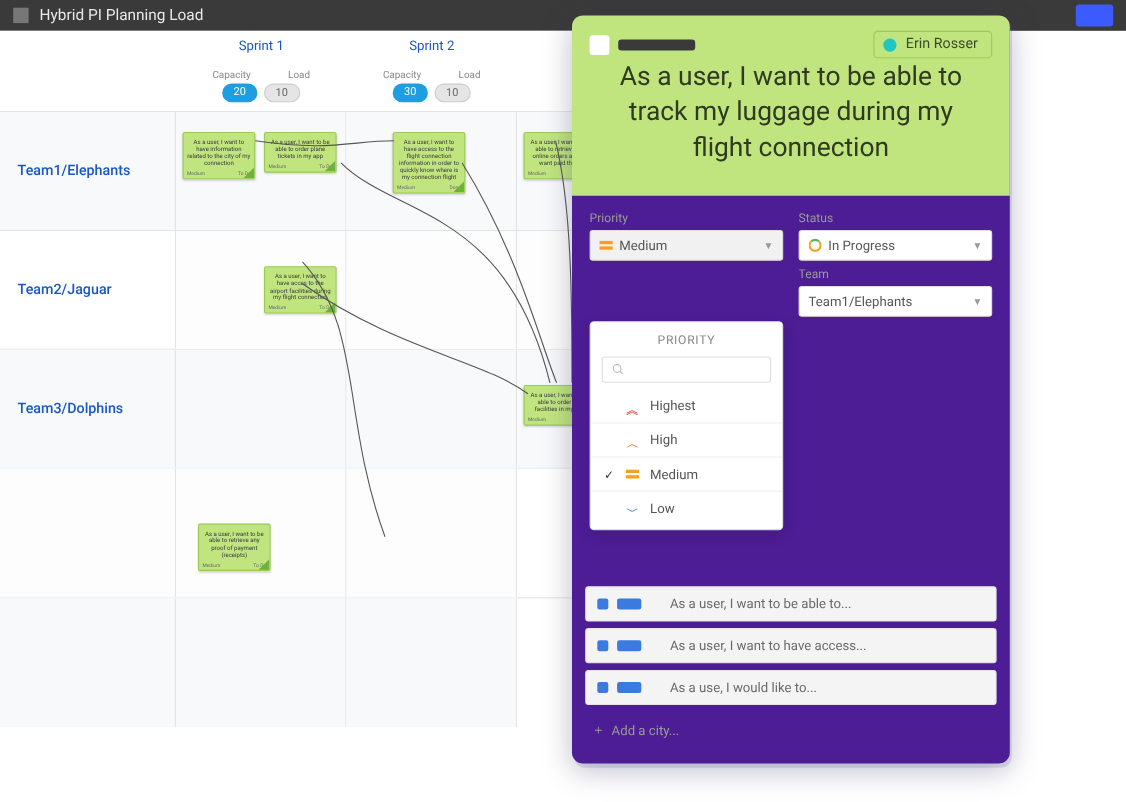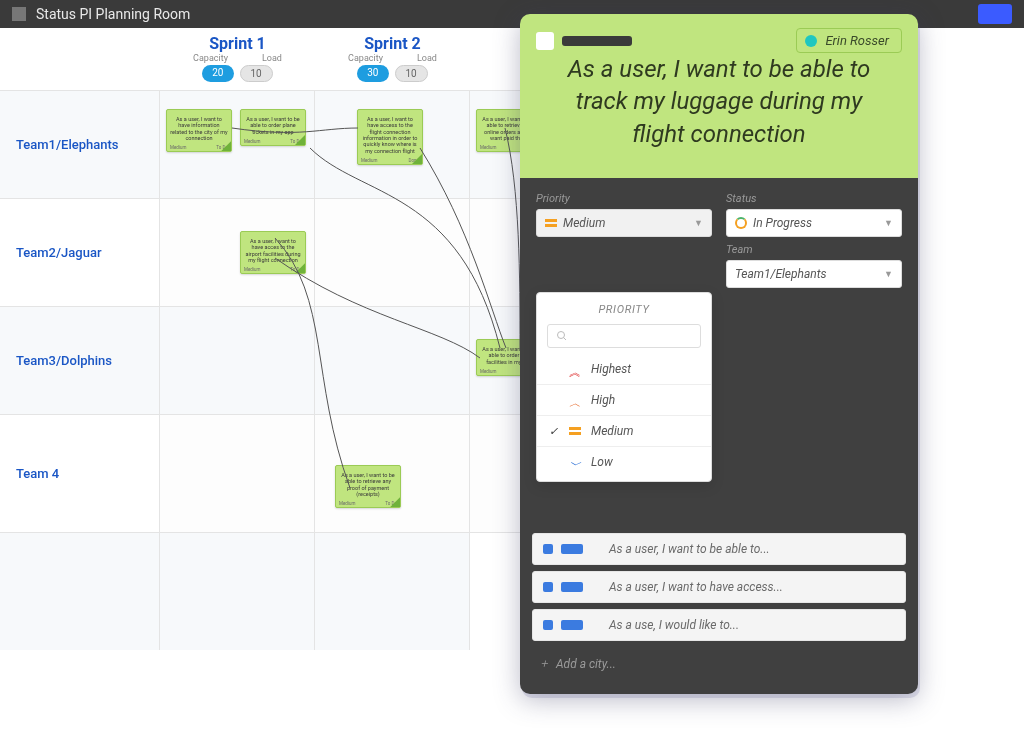--- a/index.html
+++ b/index.html
@@ -7,40 +7,40 @@
 
   
   .topbar { height: 28px; background: #3a3a3a; color: #e8e8e8; display: flex; align-items: center; padding: 0 12px; font-size: 14px; gap: 10px; }
   .topbar .logo-sq { width: 14px; height: 14px; background: #777; }
   .topbar .primary-btn { margin-left: auto; background: #3b5bff; width: 34px; height: 20px; border-radius: 3px; }
 
   
   .board { position: absolute; top: 28px; left: 0; width: 620px; background: #fff; }
   .sprints-header { display: grid; grid-template-columns: 160px 155px 155px 150px; }
   .sprint-cell { text-align: center; padding: 6px 0 8px; }
-  .sprint-title { color: #1a56c5; font-size: 16px; font-weight: 700; }
-  .capload { font-size: 9px; color: #888; display: flex; gap: 34px; justify-content: center; margin-top: 0; }
+  .sprint-title { color: #1a56c5; font-size: 12px; font-weight: 400; }
+  .capload { font-size: 9px; color: #888; display: flex; gap: 34px; justify-content: center; margin-top: 16px; }
   .pills { display: flex; gap: 6px; justify-content: center; margin-top: 2px; }
   .pill { font-size: 10px; padding: 2px 10px; border-radius: 10px; }
   .pill.cap { background: #1e9de0; color: #fff; }
   .pill.load { background: #e5e5e5; border: 1px solid #ccc; color: #666; }
 
   .row { display: grid; grid-template-columns: 160px 155px 155px 150px; border-top: 1px solid #e4e4e4; min-height: 108px; }
   .row .teamcell { display: flex; align-items: center; padding-left: 16px; color: #1a56c5; font-size: 13px; font-weight: 500; border-right: 1px solid #e4e4e4; }
   .cell { position: relative; border-right: 1px solid #e4e4e4; background: #fdfdfd; }
   .row.alt .cell, .row.alt .teamcell { background: #f7f9fb; }
 
   .card { position: absolute; width: 66px; background: #c0e57f; border: 1px solid #9bcb55; border-radius: 2px; font-size: 5.5px; line-height: 1.15; color: #3a3a3a; text-align: center; padding: 6px 3px 10px; box-shadow: 0 1px 2px rgba(0,0,0,.15); }
   .card .foot { position: absolute; bottom: 1px; left: 3px; right: 3px; display: flex; justify-content: space-between; font-size: 4.5px; color: #6a6a6a; }
   .card .corner { position: absolute; right: 0; bottom: 0; width: 10px; height: 10px; background: #6fb23a; clip-path: polygon(100% 0, 100% 100%, 0 100%); }
 
   svg.wires { position: absolute; top: 0; left: 0; width: 620px; height: 700px; pointer-events: none; z-index: 3; }
 
   
-  .panel { position: absolute; top: 14px; left: 520px; width: 398px; height: 680px; background: #404040; border-radius: 10px; box-shadow: 0 6px 26px rgba(60,60,100,.35), 2px 4px 0 rgba(120,120,170,.2); overflow: visible; z-index: 10; font-style: italic; }
+  .panel { position: absolute; top: 14px; left: 520px; width: 398px; height: 680px; background: #4c1d95; border-radius: 10px; box-shadow: 0 6px 26px rgba(60,60,100,.35), 2px 4px 0 rgba(120,120,170,.2); overflow: visible; z-index: 10; }
   .phead { background: #c0e57f; padding: 14px 16px 28px; border-radius: 10px 10px 0 0; }
   .prow1 { display: flex; align-items: center; gap: 8px; }
   .psq { width: 18px; height: 18px; background: #fff; border-radius: 3px; }
   .pbar { width: 70px; height: 10px; background: #3a3a3a; border-radius: 3px; }
   .userchip { margin-left: auto; border: 1px solid #9bcb55; border-radius: 4px; padding: 4px 12px 4px 28px; font-size: 13px; color: #3a4a2a; position: relative; }
   .userchip::before { content: ""; position: absolute; left: 8px; top: 50%; transform: translateY(-50%); width: 12px; height: 12px; background: #1fc7c0; border-radius: 50%; }
   .ptitle { font-size: 24px; line-height: 1.35; text-align: center; color: #2f3a20; padding: 0 18px; }
 
   .props { display: grid; grid-template-columns: 1fr 1fr; gap: 6px 14px; padding: 14px 16px 0; font-size: 12px; color: #888; }
   .plabel { font-size: 11px; color: #999; margin-bottom: 4px; }
@@ -68,21 +68,21 @@
   .linkrow .sq1 { width: 10px; height: 10px; background: #3b7be0; border-radius: 2px; }
   .linkrow .sq2 { width: 22px; height: 10px; background: #3b7be0; border-radius: 2px; }
   .linkrow .txt { margin-left: 18px; }
   .addlink { padding: 8px 6px; font-size: 12px; color: #9a9a9a; display: flex; align-items: center; gap: 6px; }
 </style>
 </head>
 <body>
 
 <div class="topbar">
   <div class="logo-sq"></div>
-  <span>Status PI Planning Room</span>
+  <span>Hybrid PI Planning Load</span>
   <div class="primary-btn"></div>
 </div>
 
 <div class="board">
   <div class="sprints-header">
     <div></div>
     <div class="sprint-cell">
       <div class="sprint-title">Sprint 1</div>
       <div class="capload">
           <span>Capacity</span>
@@ -151,21 +151,20 @@
     <div class="cell"></div>
     <div class="cell">
       <div class="card" style="top:32px;left:6px"><span>As a user, I want to be able to order any facilities in my app</span><div class="foot">
             <span>Medium</span>
             <span>To Do</span>
           </div><div class="corner"></div></div>
     </div>
   </div>
 
   <div class="row" style="min-height:118px">
-    <div class="teamcell">Team 4</div>
     <div class="cell"></div>
     <div class="cell">
       <div class="card" style="top:50px;left:20px"><span>As a user, I want to be able to retrieve any proof of payment (receipts)</span><div class="foot">
             <span>Medium</span>
             <span>To Do</span>
           </div><div class="corner"></div></div>
     </div>
     <div class="cell"></div>
   </div>
 

